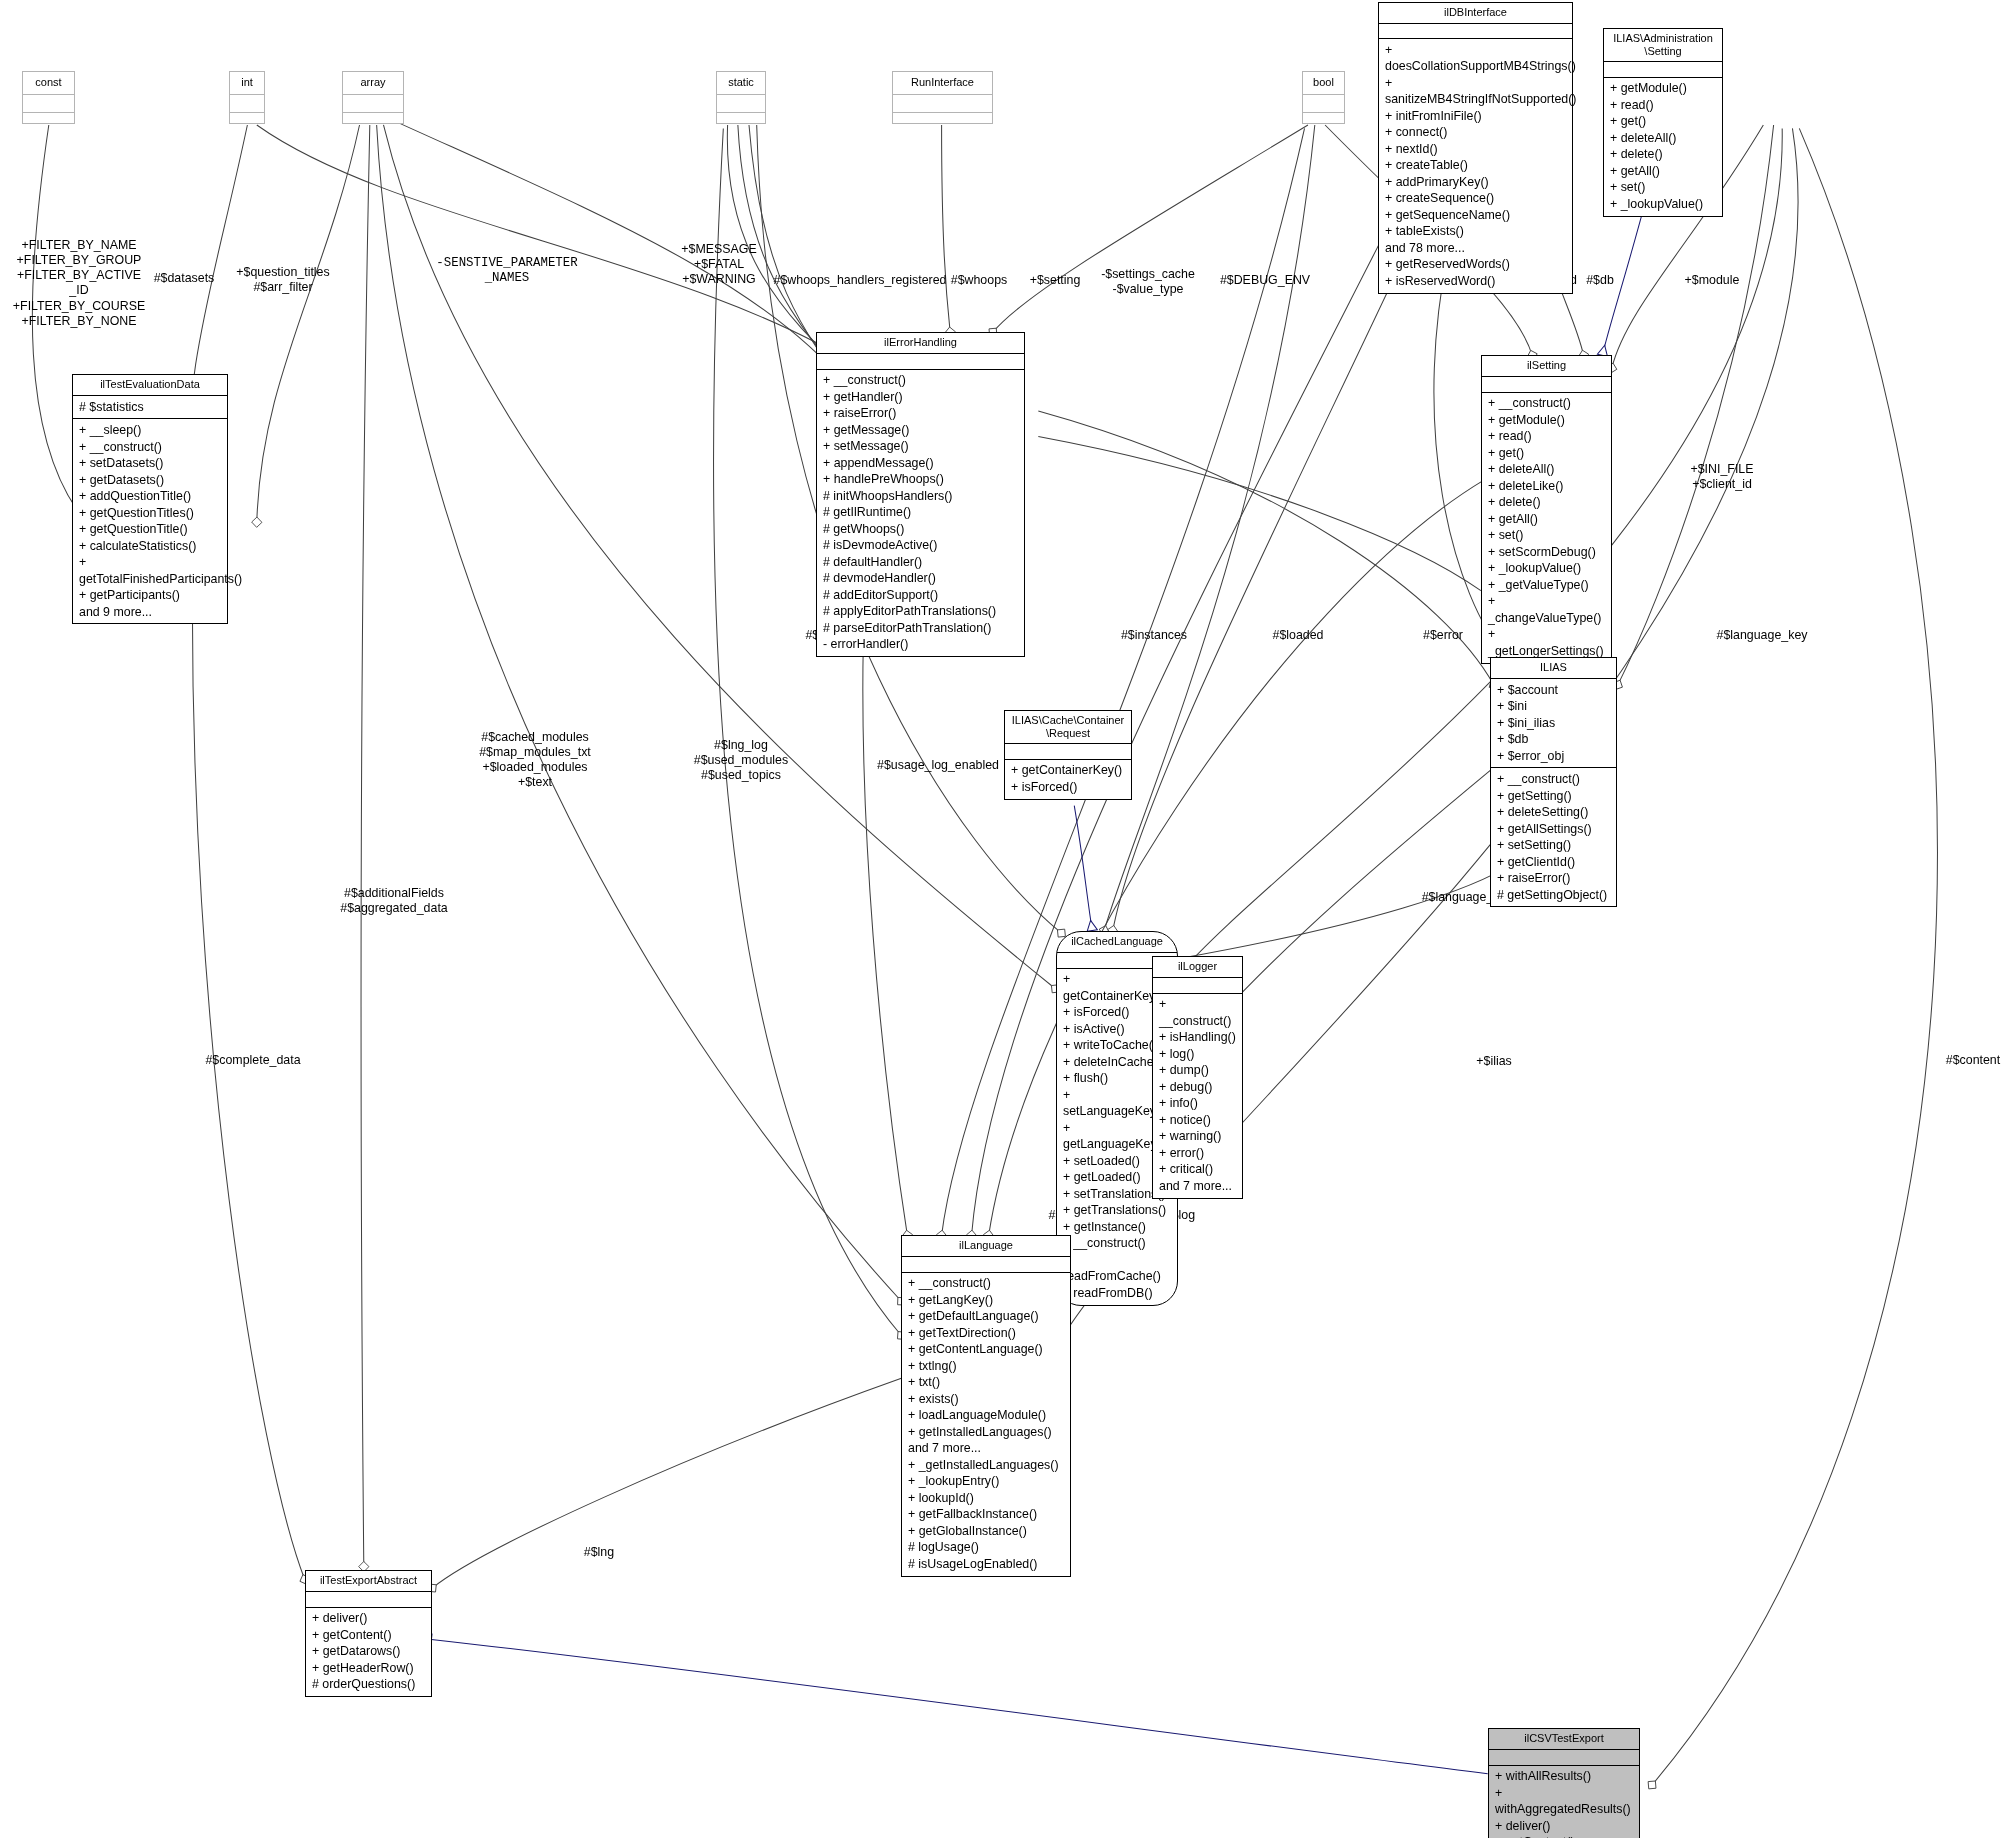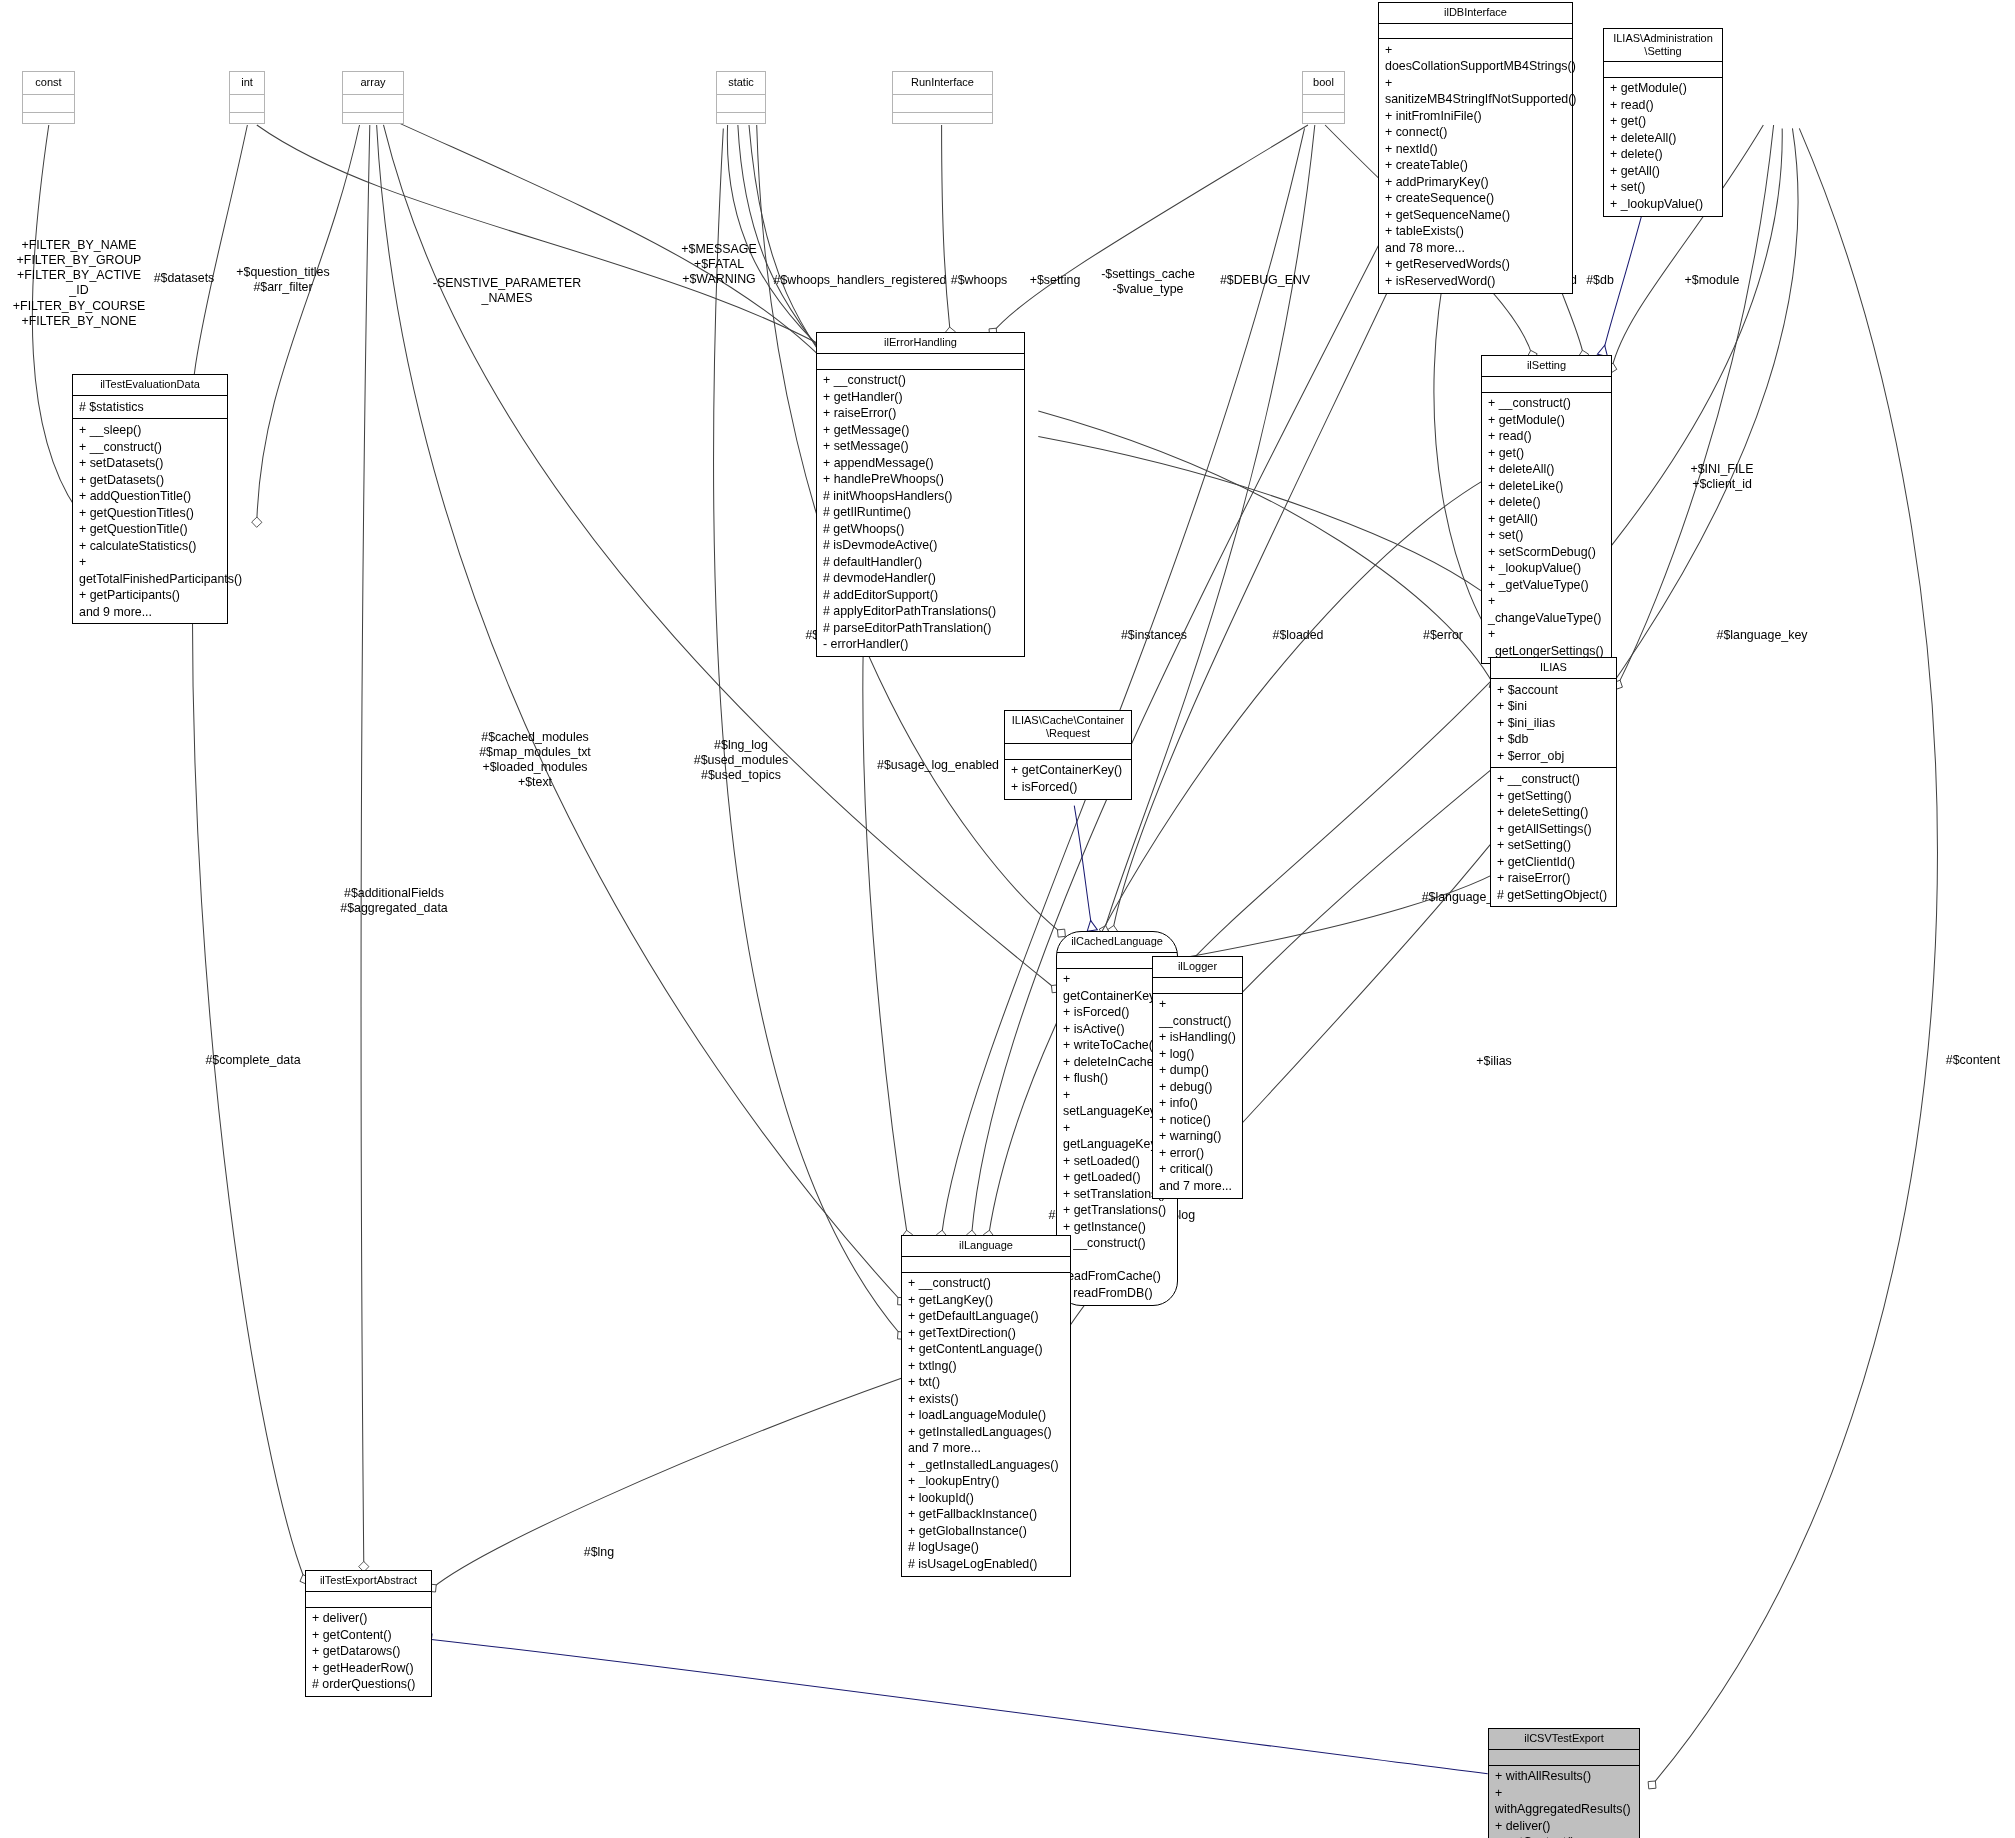--- a/index.html
+++ b/index.html
@@ -419,21 +419,21 @@
 
   <div class="edge-label" style="left:79px; top:238px;">+FILTER_BY_NAME
 +FILTER_BY_GROUP
 +FILTER_BY_ACTIVE
 _ID
 +FILTER_BY_COURSE
 +FILTER_BY_NONE</div>
   <div class="edge-label" style="left:184px; top:271px;">#$datasets</div>
   <div class="edge-label" style="left:283px; top:265px;">+$question_titles
 #$arr_filter</div>
-  <div class="edge-label" style="left:507px; top:276px;">-SENSTIVE_PARAMETER
+  <div class="edge-label" style="left:507px; top:256px;font-family:Liberation Mono, monospace;">-SENSTIVE_PARAMETER
 _NAMES</div>
   <div class="edge-label" style="left:719px; top:242px;">+$MESSAGE
 +$FATAL
 +$WARNING</div>
   <div class="edge-label" style="left:860px; top:273px;">#$whoops_handlers_registered</div>
   <div class="edge-label" style="left:979px; top:273px;">#$whoops</div>
   <div class="edge-label" style="left:1055px; top:273px;">+$setting</div>
   <div class="edge-label" style="left:1148px; top:267px;">-$settings_cache
 -$value_type</div>
   <div class="edge-label" style="left:1265px; top:273px;">#$DEBUG_ENV</div>

